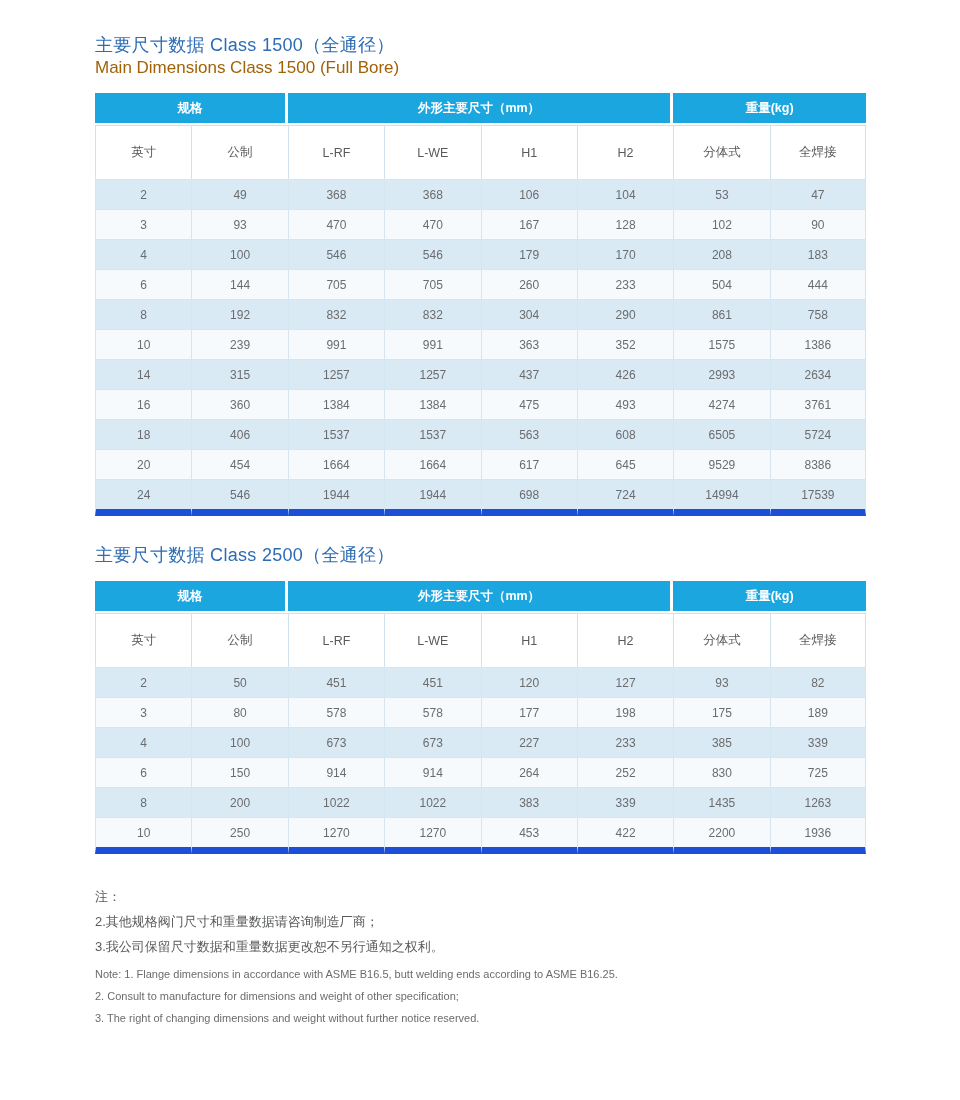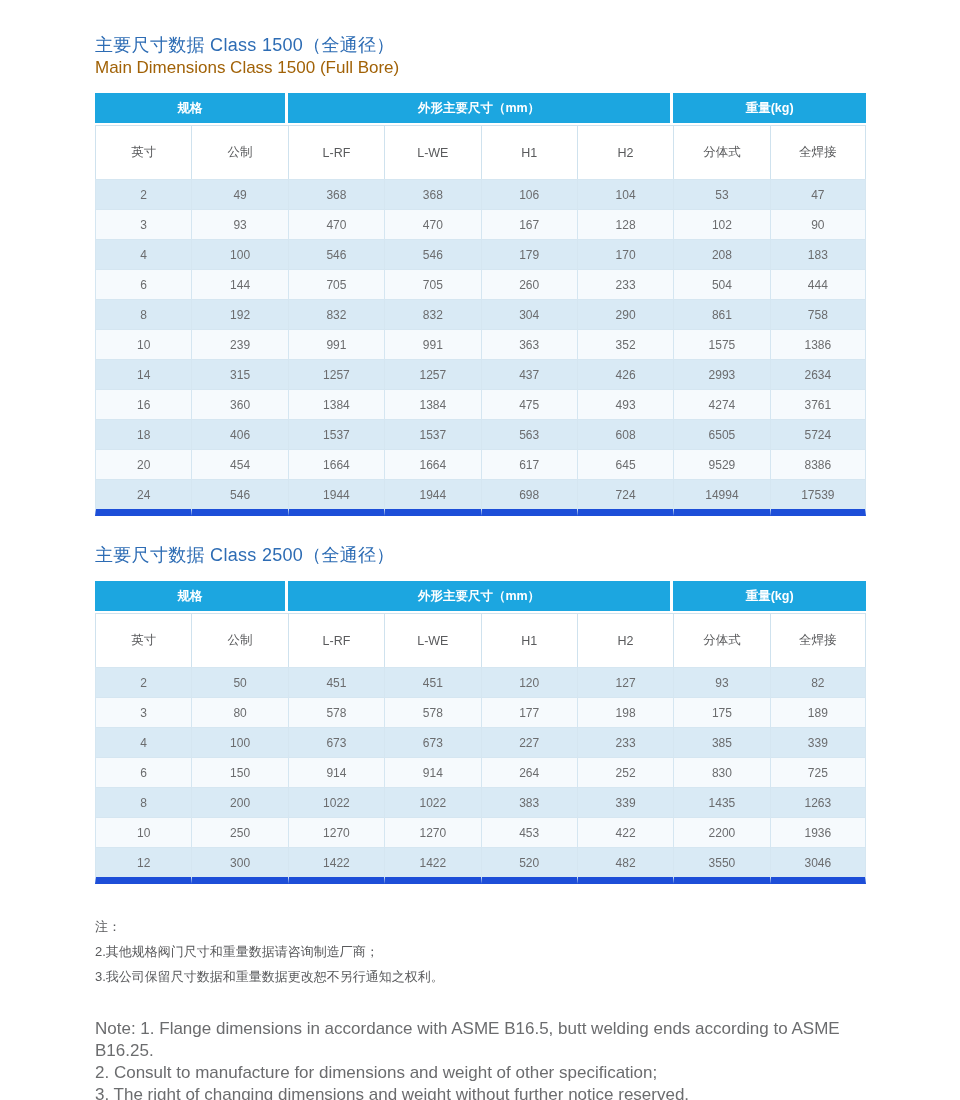--- a/index.html
+++ b/index.html
@@ -82,23 +82,23 @@
   table.dims tbody tr:nth-child(odd) td { background: #d9eaf5; }
   table.dims tbody tr:nth-child(even) td { background: #f6fafd; }
 
   .notes-zh {
     margin-top: 30px;
     color: #595a5c;
     font-size: 13px;
   }
   .notes-zh .note-line { line-height: 25px; }
   .notes-en {
-    margin-top: 29px;
+    margin-top: 4px;
     color: #6b6c6e;
-    font-size: 17px;
+    font-size: 11px;
   }
   .notes-en .note-line { line-height: 22px; }
 </style>
 </head>
 <body>
 
 <div class="page">
   <div class="content">
 
     <section class="section">
@@ -311,30 +311,20 @@
             <tr>
               <td>10</td>
               <td>250</td>
               <td>1270</td>
               <td>1270</td>
               <td>453</td>
               <td>422</td>
               <td>2200</td>
               <td>1936</td>
             </tr>
-            <tr>
-              <td>12</td>
-              <td>300</td>
-              <td>1422</td>
-              <td>1422</td>
-              <td>520</td>
-              <td>482</td>
-              <td>3550</td>
-              <td>3046</td>
-            </tr>
           </tbody>
         </table>
     </section>
 
     <div class="notes-zh">
       <div class="note-line">注：</div>
       <div class="note-line">2.其他规格阀门尺寸和重量数据请咨询制造厂商；</div>
       <div class="note-line">3.我公司保留尺寸数据和重量数据更改恕不另行通知之权利。</div>
     </div>
 

